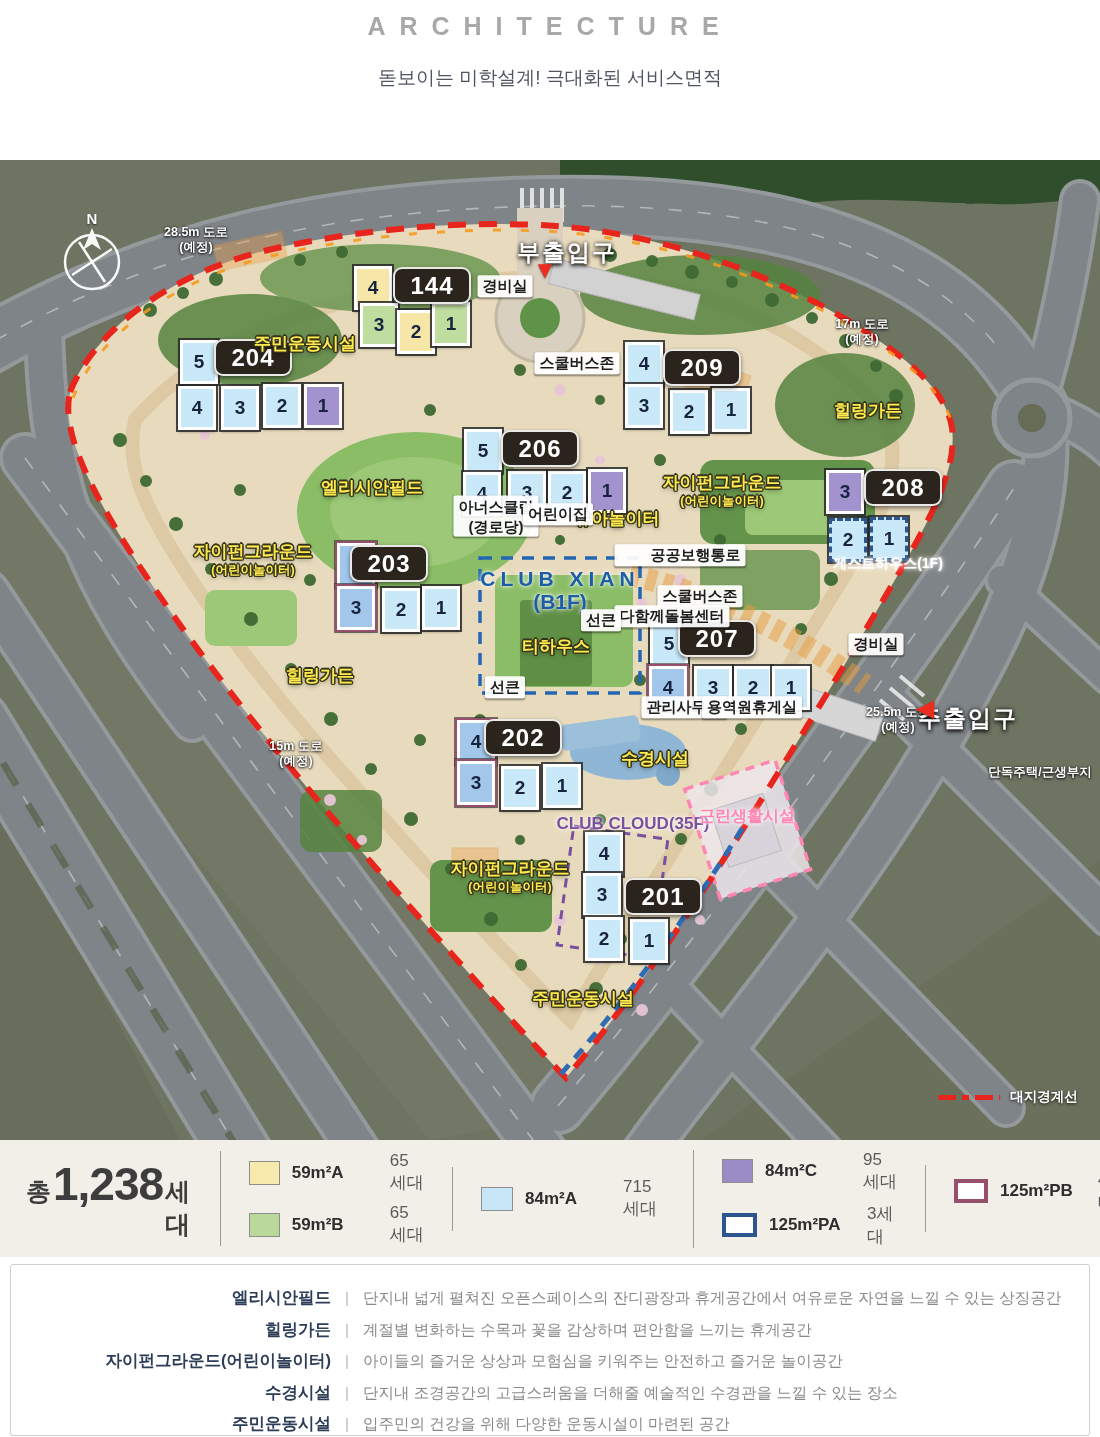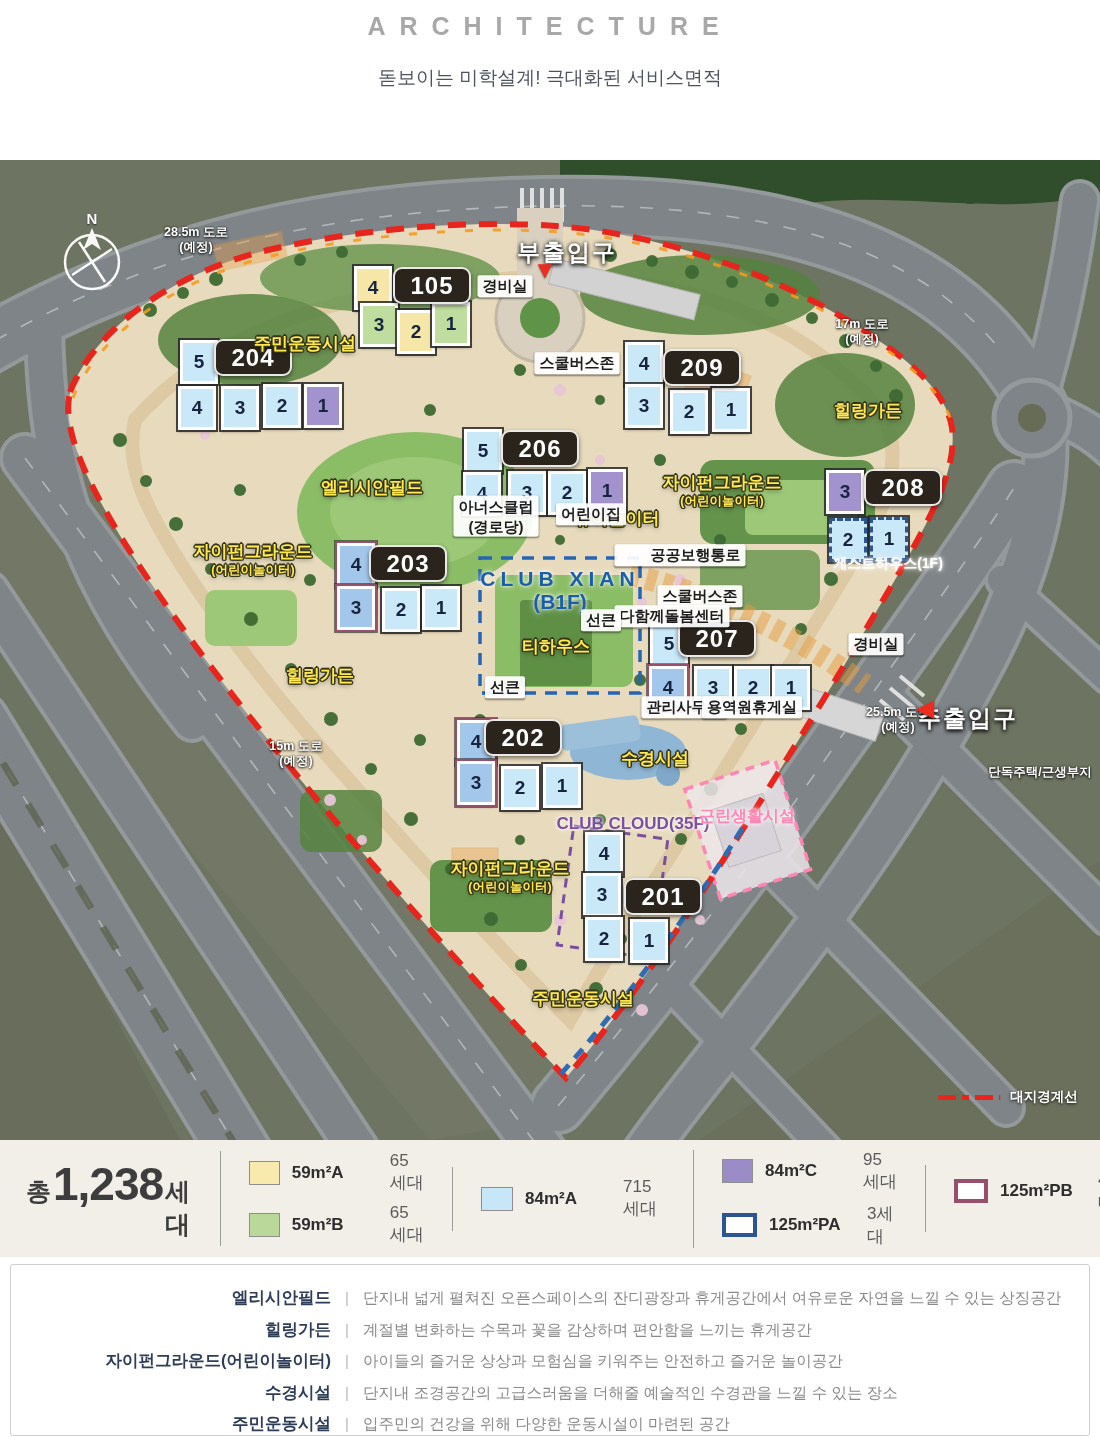--- a/index.html
+++ b/index.html
@@ -259,21 +259,21 @@
         <circle r="27"></circle>
         <path d="M-20,13 L20,-13 M-13,-20 L13,20"></path>
         <path d="M0,-34 L-9,-12 L0,-18 L9,-12 Z" fill="#ffffff" stroke="none"></path>
       </g>
     </svg>
 
   <div class="unit" style="left: 354px; top: 106px; position: absolute; background: rgb(246, 230, 168);">4</div>
       <div class="unit" style="left: 360px; top: 143px; position: absolute; background: rgb(190, 221, 158);">3</div>
       <div class="unit" style="left: 397px; top: 150px; position: absolute; background: rgb(246, 230, 168);">2</div>
       <div class="unit" style="left: 432px; top: 142px; position: absolute; background: rgb(190, 221, 158);">1</div>
-      <div class="bbadge" style="left: 393px; top: 107px; position: absolute;">105</div>
+      <div class="bbadge" style="left: 393px; top: 107px; position: absolute;">144</div>
       <div class="unit" style="left: 180px; top: 180px; position: absolute; background: rgb(201, 232, 248);">5</div>
       <div class="unit" style="left: 178px; top: 226px; position: absolute; background: rgb(201, 232, 248);">4</div>
       <div class="unit" style="left: 221px; top: 226px; position: absolute; background: rgb(201, 232, 248);">3</div>
       <div class="unit" style="left: 263px; top: 224px; position: absolute; background: rgb(201, 232, 248);">2</div>
       <div class="unit" style="left: 304px; top: 224px; position: absolute; background: rgb(162, 147, 206);">1</div>
       <div class="bbadge" style="left: 214px; top: 179px; position: absolute;">204</div>
       <div class="unit" style="left: 625px; top: 182px; position: absolute; background: rgb(201, 232, 248);">4</div>
       <div class="unit" style="left: 625px; top: 224px; position: absolute; background: rgb(201, 232, 248);">3</div>
       <div class="unit" style="left: 670px; top: 230px; position: absolute; background: rgb(201, 232, 248);">2</div>
       <div class="unit" style="left: 712px; top: 228px; position: absolute; background: rgb(201, 232, 248);">1</div>
@@ -285,21 +285,21 @@
       <div class="unit" style="left: 588px; top: 309px; position: absolute; background: rgb(162, 147, 206);">1</div>
       <div class="bbadge" style="left: 501px; top: 270px; position: absolute;">206</div>
       <div class="unit" style="left: 826px; top: 310px; position: absolute; background: rgb(162, 147, 206);">3</div>
       <div class="unit o-PA" style="left: 829px; top: 358px; position: absolute; background: rgb(201, 232, 248);">2</div>
       <div class="unit o-PA" style="left: 870px; top: 357px; position: absolute; background: rgb(201, 232, 248);">1</div>
       <div class="bbadge" style="left: 864px; top: 309px; position: absolute;">208</div>
       <div class="unit o-PB" style="left: 337px; top: 383px; position: absolute; background: rgb(163, 199, 235);">4</div>
       <div class="unit o-PB" style="left: 337px; top: 426px; position: absolute; background: rgb(163, 199, 235);">3</div>
       <div class="unit" style="left: 382px; top: 428px; position: absolute; background: rgb(201, 232, 248);">2</div>
       <div class="unit" style="left: 422px; top: 426px; position: absolute; background: rgb(201, 232, 248);">1</div>
-      <div class="bbadge" style="left: 369px; top: 385px; position: absolute; text-align: right;">203</div>
+      <div class="bbadge" style="left: 350px; top: 385px; position: absolute; text-align: right;">203</div>
       <div class="unit" style="left: 650px; top: 462px; position: absolute; background: rgb(201, 232, 248);">5</div>
       <div class="unit o-PB" style="left: 649px; top: 506px; position: absolute; background: rgb(163, 199, 235);">4</div>
       <div class="unit" style="left: 694px; top: 506px; position: absolute; background: rgb(201, 232, 248);">3</div>
       <div class="unit" style="left: 734px; top: 506px; position: absolute; background: rgb(201, 232, 248);">2</div>
       <div class="unit" style="left: 772px; top: 506px; position: absolute; background: rgb(201, 232, 248);">1</div>
       <div class="bbadge" style="left: 678px; top: 460px; position: absolute;">207</div>
       <div class="unit o-PB" style="left: 457px; top: 560px; position: absolute; background: rgb(163, 199, 235);">4</div>
       <div class="unit o-PB" style="left: 457px; top: 601px; position: absolute; background: rgb(163, 199, 235);">3</div>
       <div class="unit" style="left: 501px; top: 606px; position: absolute; background: rgb(201, 232, 248);">2</div>
       <div class="unit" style="left: 543px; top: 604px; position: absolute; background: rgb(201, 232, 248);">1</div>
@@ -361,21 +361,21 @@
       <div class="ctr chip" style="left: 505px; top: 126px; position: absolute;">
         <div class="cl">경비실</div>
       </div>
       <div class="ctr chip" style="left: 577px; top: 203px; position: absolute;">
         <div class="cl">스쿨버스존</div>
       </div>
       <div class="ctr chip" style="left: 496px; top: 356px; position: absolute;">
         <div class="cl">아너스클럽</div>
         <div class="cl">(경로당)</div>
       </div>
-      <div class="ctr chip" style="left: 591px; top: 354px; position: absolute;">
+      <div class="ctr chip" style="left: 558px; top: 354px; position: absolute;">
         <div class="cl">어린이집</div>
       </div>
       <div class="ctr chip" style="left: 680px; top: 395px; position: absolute; padding-left: 36px;">
         <div class="cl">공공보행통로</div>
       </div>
       <div class="ctr chip" style="left: 700px; top: 436px; position: absolute;">
         <div class="cl">스쿨버스존</div>
       </div>
       <div class="ctr chip" style="left: 672px; top: 456px; position: absolute;">
         <div class="cl">다함께돌봄센터</div>

